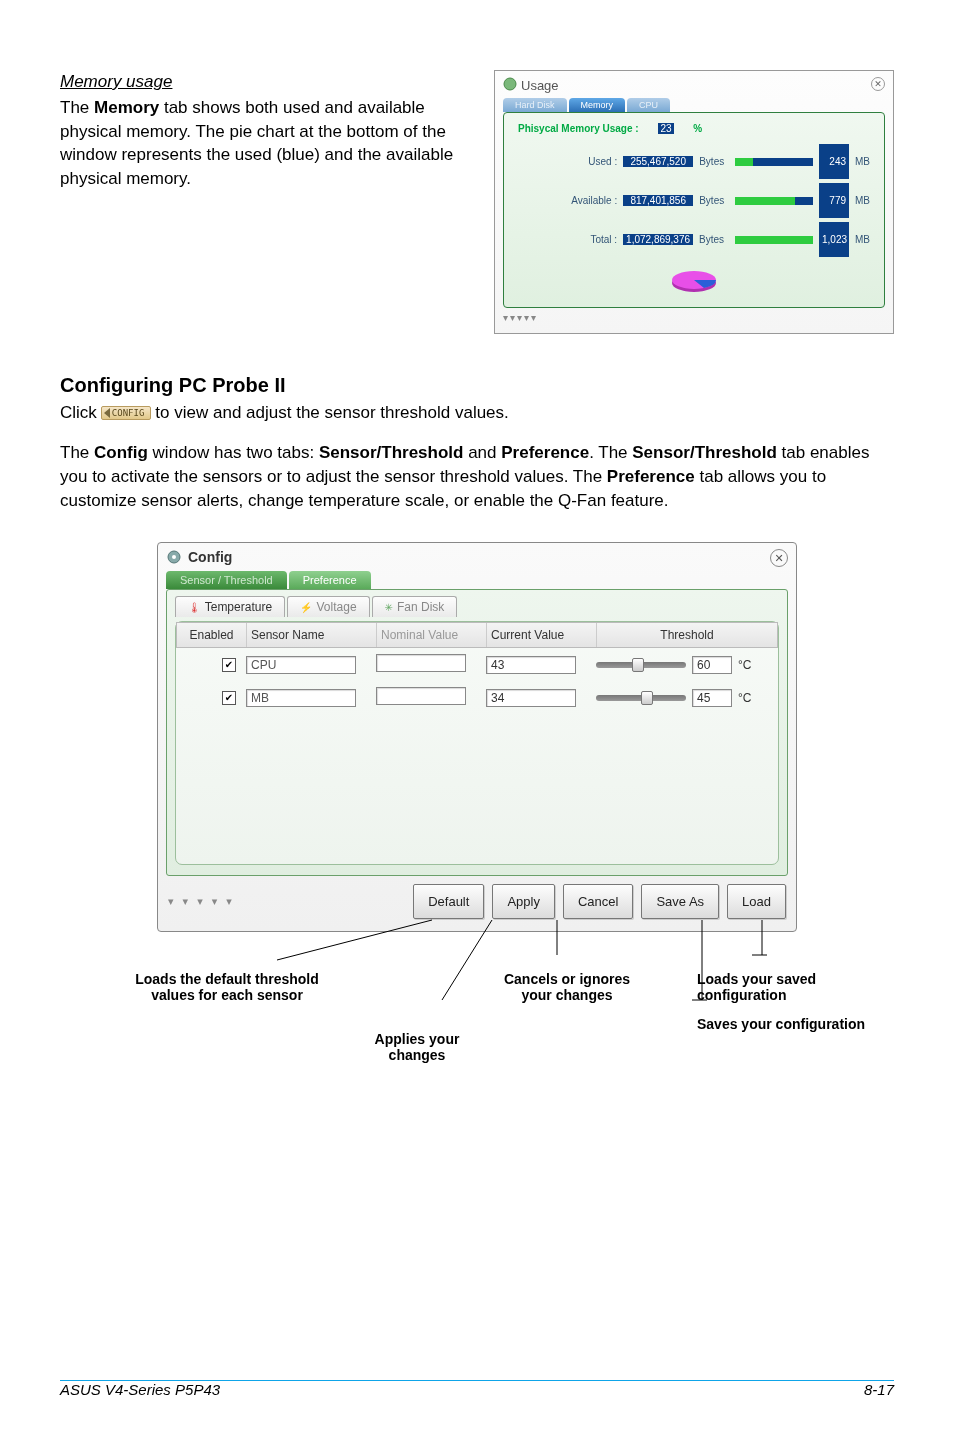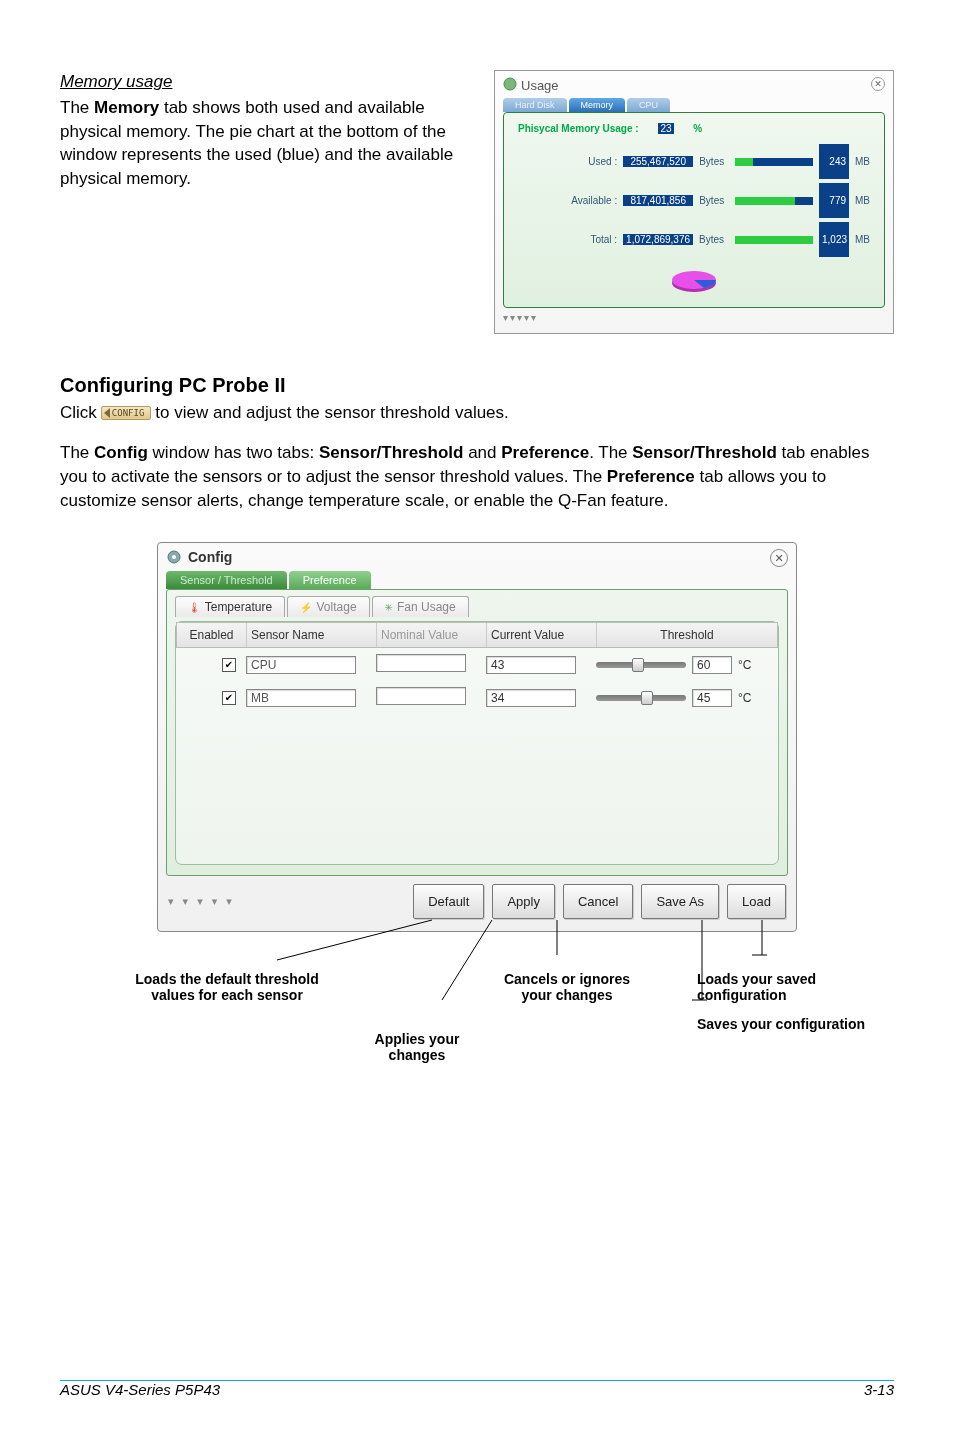--- a/index.html
+++ b/index.html
@@ -228,21 +228,21 @@
         <div class="cw-tab2">
             <span class="ticon" style="color:#d33;">🌡</span>
             <span>Temperature</span>
           </div>
         <div class="cw-tab2 inactive">
             <span class="ticon" style="color:#cc0;">⚡</span>
             <span>Voltage</span>
           </div>
         <div class="cw-tab2 inactive">
             <span class="ticon" style="color:#6a6;">✳</span>
-            <span>Fan Usage</span>
+            <span>Fan Disk</span>
           </div>
       </div>
       <div class="cw-table-outer">
         <div class="cw-table-head">
           <div class="cw-th en">Enabled</div>
           <div class="cw-th sn">Sensor Name</div>
           <div class="cw-th nv">Nominal Value</div>
           <div class="cw-th cv">Current Value</div>
           <div class="cw-th thr">Threshold</div>
         </div>
@@ -306,14 +306,14 @@
     <div class="a-apply">Applies your changes</div>
     <div class="a-cancel">Cancels or ignores your changes</div>
     <div class="a-load">Loads your saved configuration</div>
     <div class="a-save">Saves your configuration</div>
     <div style="height:130px;"></div>
   </div>
 </div>
 
 <div class="footer">
   <span>ASUS V4-Series P5P43</span>
-  <span>3-13</span>
+  <span>8-17</span>
 </div>
 
 </body></html>

